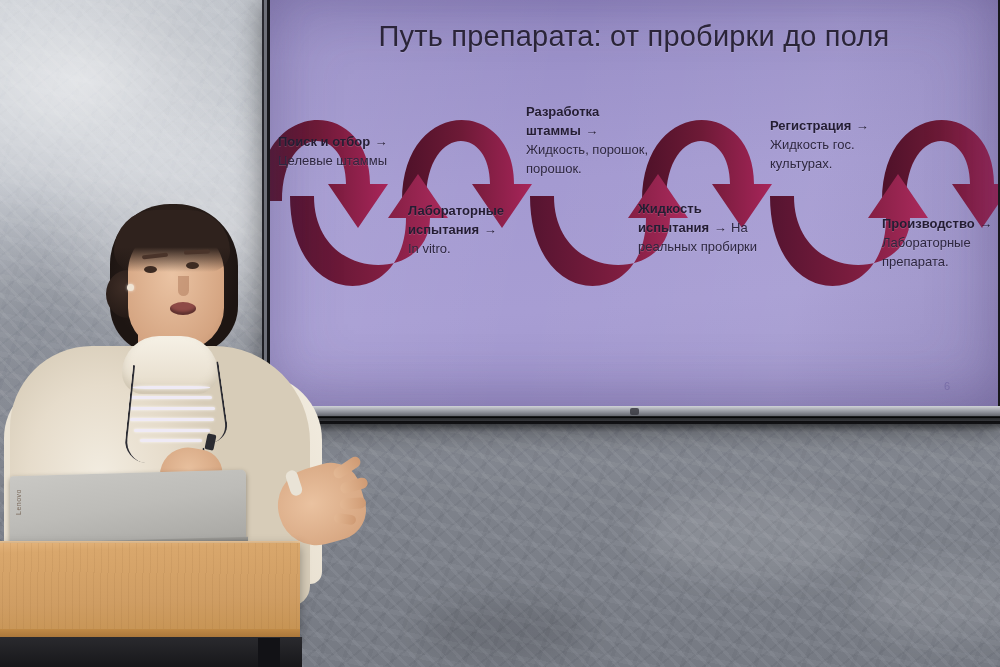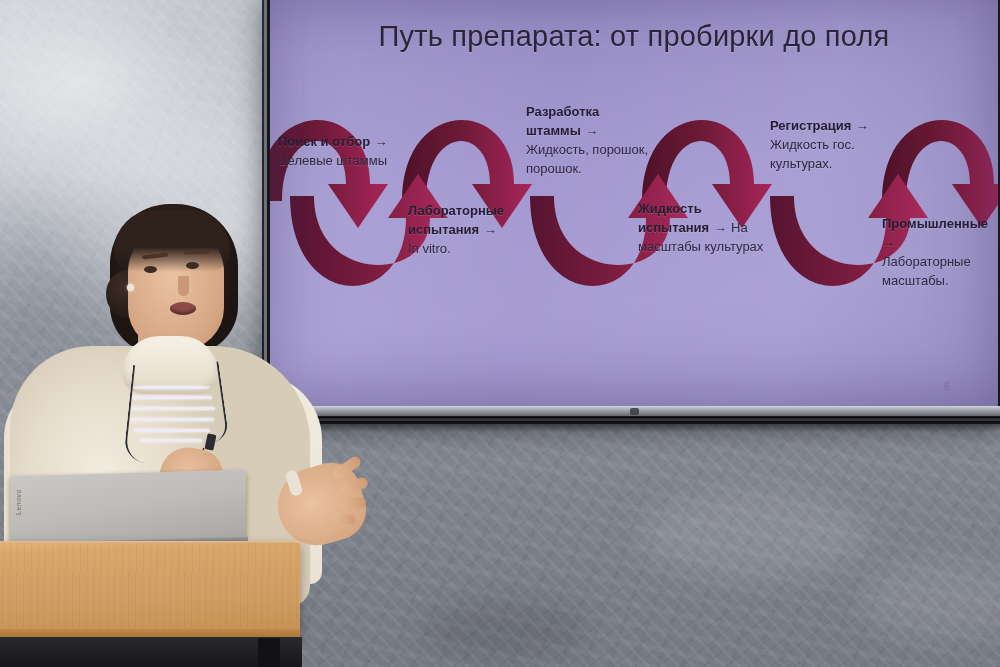--- a/index.html
+++ b/index.html
@@ -226,35 +226,35 @@
       <span class="ar">→</span><br>
       <span class="d">Жидкость, порошок,</span><br>
       <span class="d">порошок.</span>
     </div>
 
     <div class="lbl" style="left:368px;top:203px;">
       <span class="h">Жидкость</span><br>
       <span class="h">испытания</span>
       <span class="ar">→</span>
       <span class="d">На</span><br>
-      <span class="d">масштабы культурах</span>
+      <span class="d">реальных пробирки</span>
     </div>
 
     <div class="lbl" style="left:500px;top:120px;">
       <span class="h">Регистрация</span>
       <span class="ar">→</span><br>
       <span class="d">Жидкость гос.</span><br>
       <span class="d">культурах.</span>
     </div>
 
     <div class="lbl" style="left:612px;top:218px;">
-      <span class="h">Промышленные</span>
+      <span class="h">Производство</span>
       <span class="ar">→</span><br>
       <span class="d">Лабораторные</span><br>
-      <span class="d">масштабы.</span>
+      <span class="d">препарата.</span>
     </div>
 
     <div class="slide-number">6</div>
   </div>
 
   <div class="tv-foot"></div>
   <div class="tv-sensor"></div>
   <div class="tv-shadow"></div>
 
   <div class="person">

